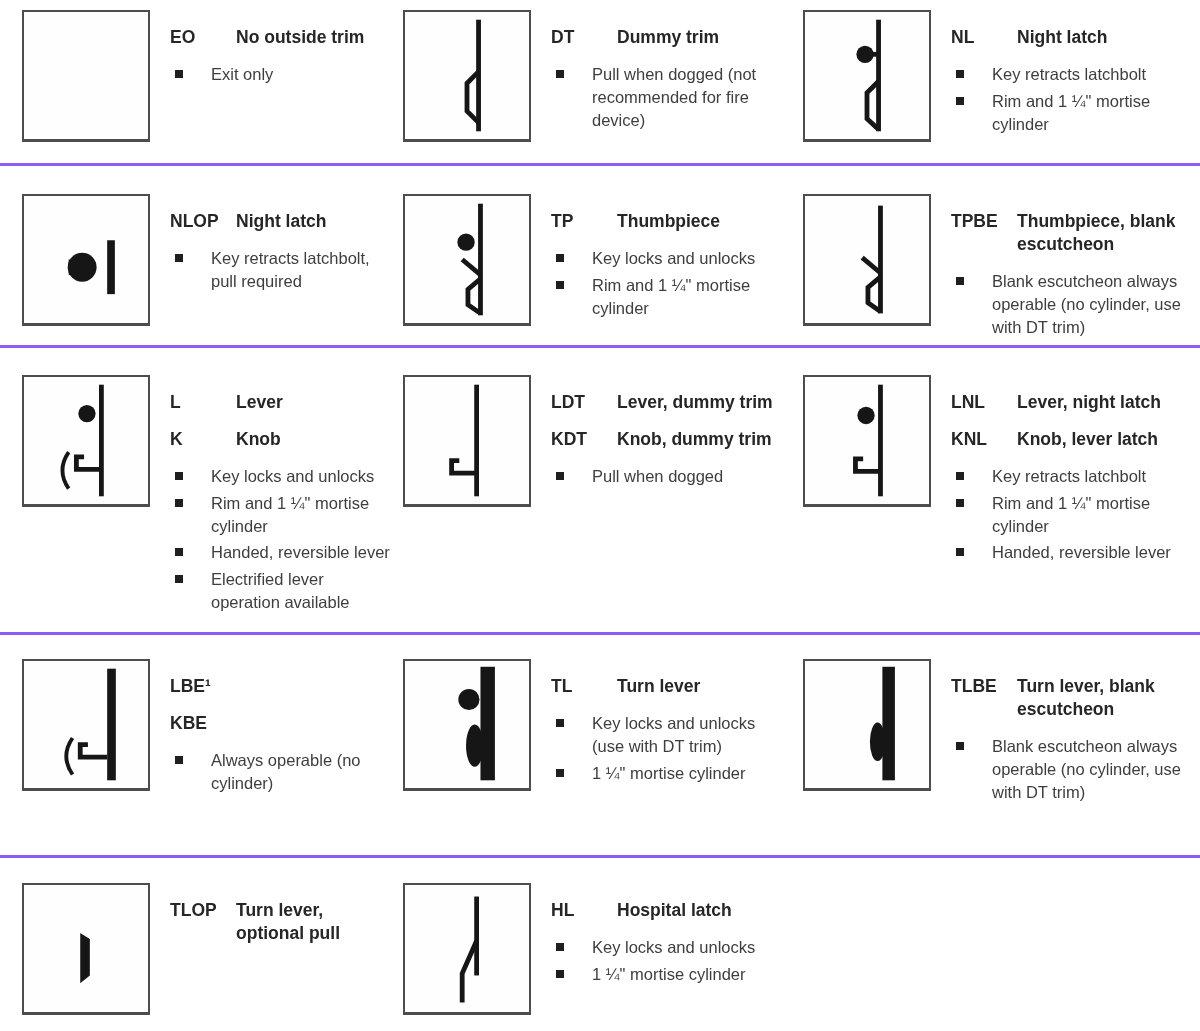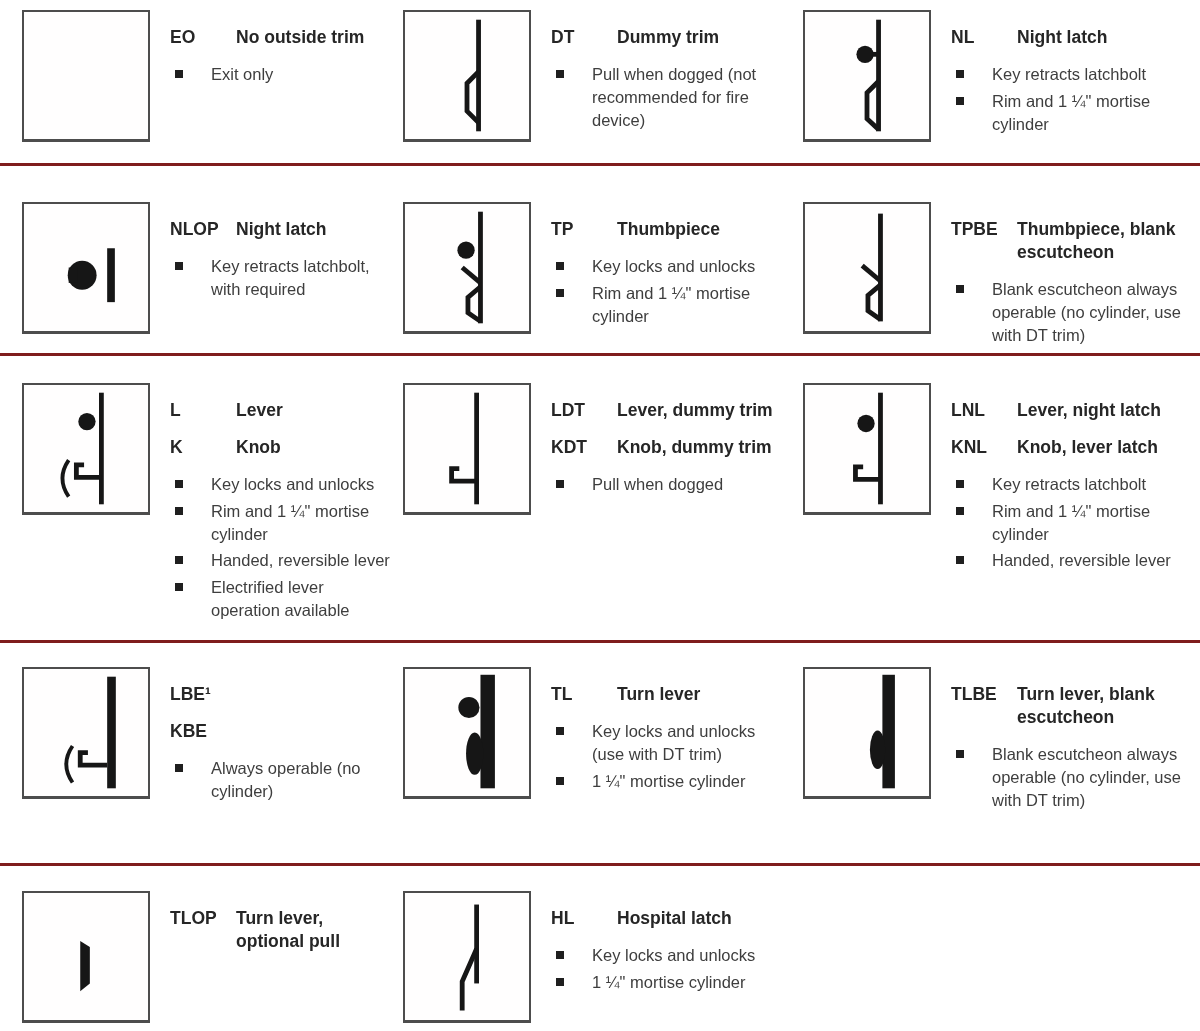--- a/index.html
+++ b/index.html
@@ -9,23 +9,23 @@
     font-family:"Liberation Sans","DejaVu Sans",sans-serif;
     color:#3e3e3e;
     -webkit-font-smoothing:antialiased;
   }
   .sheet{width:1200px;height:1031px;}
   .row{
     display:grid;
     grid-template-columns:390px 400px 410px;
     box-sizing:border-box;
   }
-  .row.hr{border-bottom:3px solid #7f1d1d;}
+  .row.hr{border-bottom:3px solid #8b5cf6;}
   .row-1{min-height:166px;padding-top:10px;}
-  .row-2{min-height:182px;padding-top:28px;margin-top:8px;}
+  .row-2{min-height:182px;padding-top:28px;}
   .row-3{min-height:287px;padding-top:27px;}
   .row-4{min-height:223px;padding-top:24px;}
   .row-5{min-height:173px;padding-top:25px;}
   .cell{
     display:flex;
     gap:20px;
     align-items:flex-start;
     padding-left:13px;
     box-sizing:border-box;
   }
@@ -150,21 +150,21 @@
           </svg>
         </div>
       <div class="txt">
         <div class="hd">
           <span class="code">NLOP</span>
           <span class="title">Night latch</span>
         </div>
         <ul class="bullets">
           <li>
               <span class="marker"></span>
-              <span>Key retracts latchbolt, with required</span>
+              <span>Key retracts latchbolt, pull required</span>
             </li>
         </ul>
       </div>
     </div>
     <div class="cell">
       <div class="box">
           <svg viewBox="0 0 128 132" xmlns="http://www.w3.org/2000/svg">
             <path d="M78 8 V124" stroke="#161616" stroke-width="5" fill="none"></path>
             <circle cx="63" cy="48" r="9" fill="#161616"></circle>
             <path d="M78 82 L59 66" stroke="#161616" stroke-width="5" fill="none"></path>

